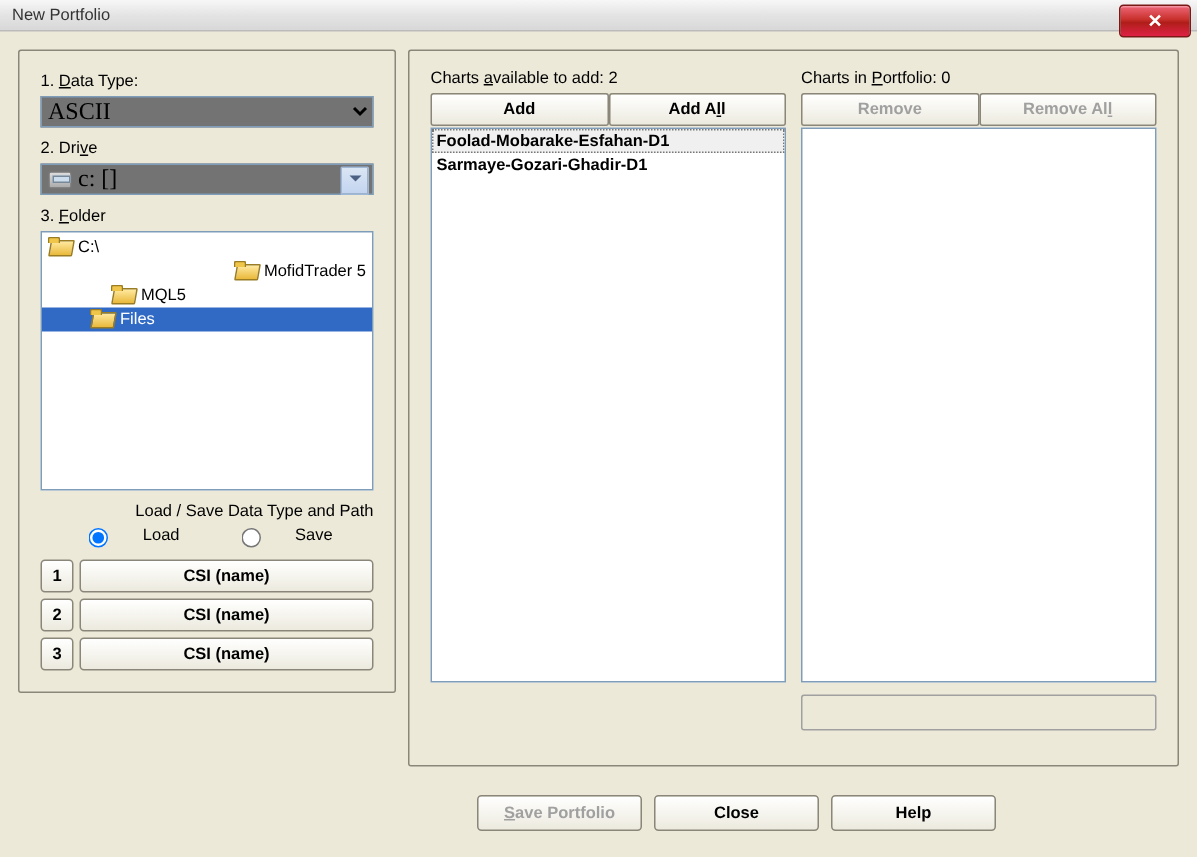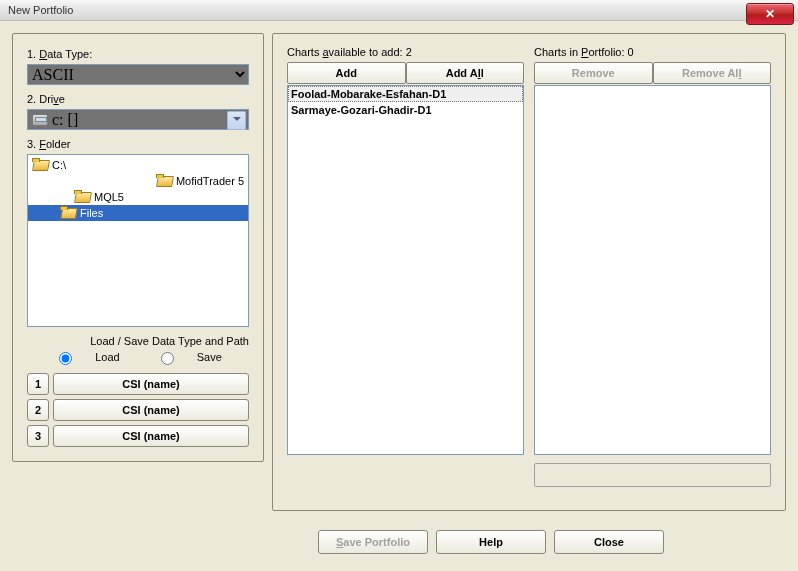--- a/index.html
+++ b/index.html
@@ -298,15 +298,15 @@
         <div class="listbox listbox-portfolio"></div>
         <div class="small-result"></div>
       </div>
     </div>
   </div>
 
 </div>
 
 <div class="bottom-buttons">
   <div class="btn disabled"><span class="u">S</span>ave Portfolio</div>
+  <div class="btn underline-first">Close</div>
   <div class="btn underline-first">Help</div>
-  <div class="btn underline-first">Close</div>
 </div>
 
 </body></html>

